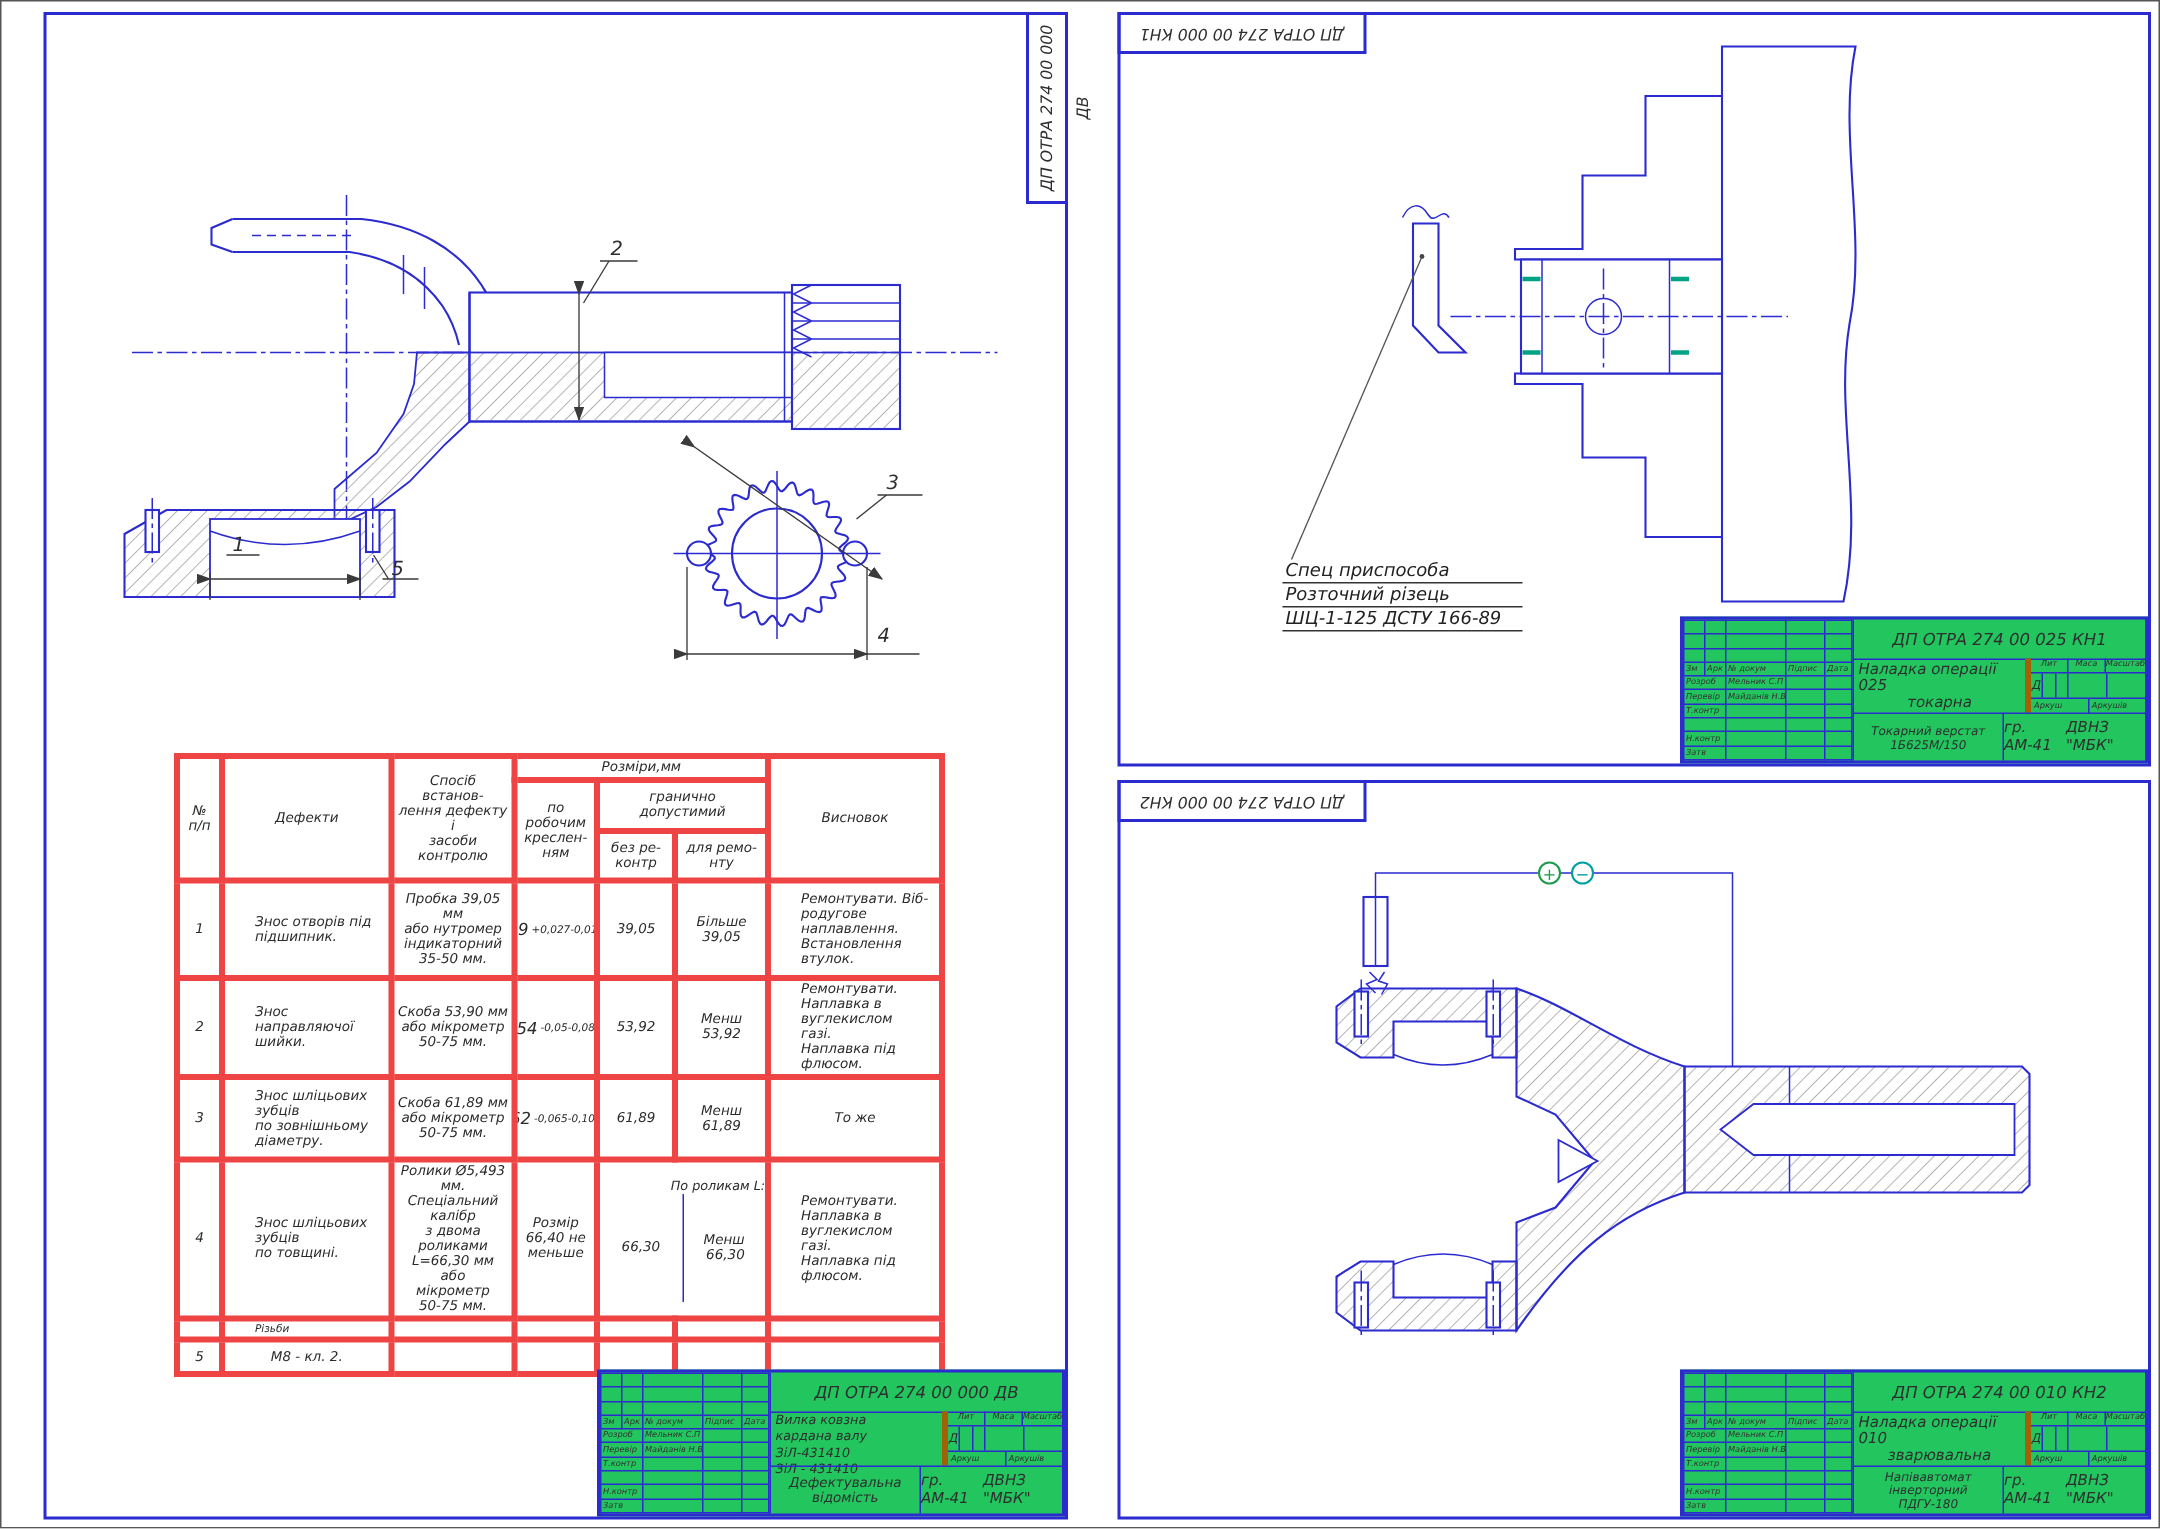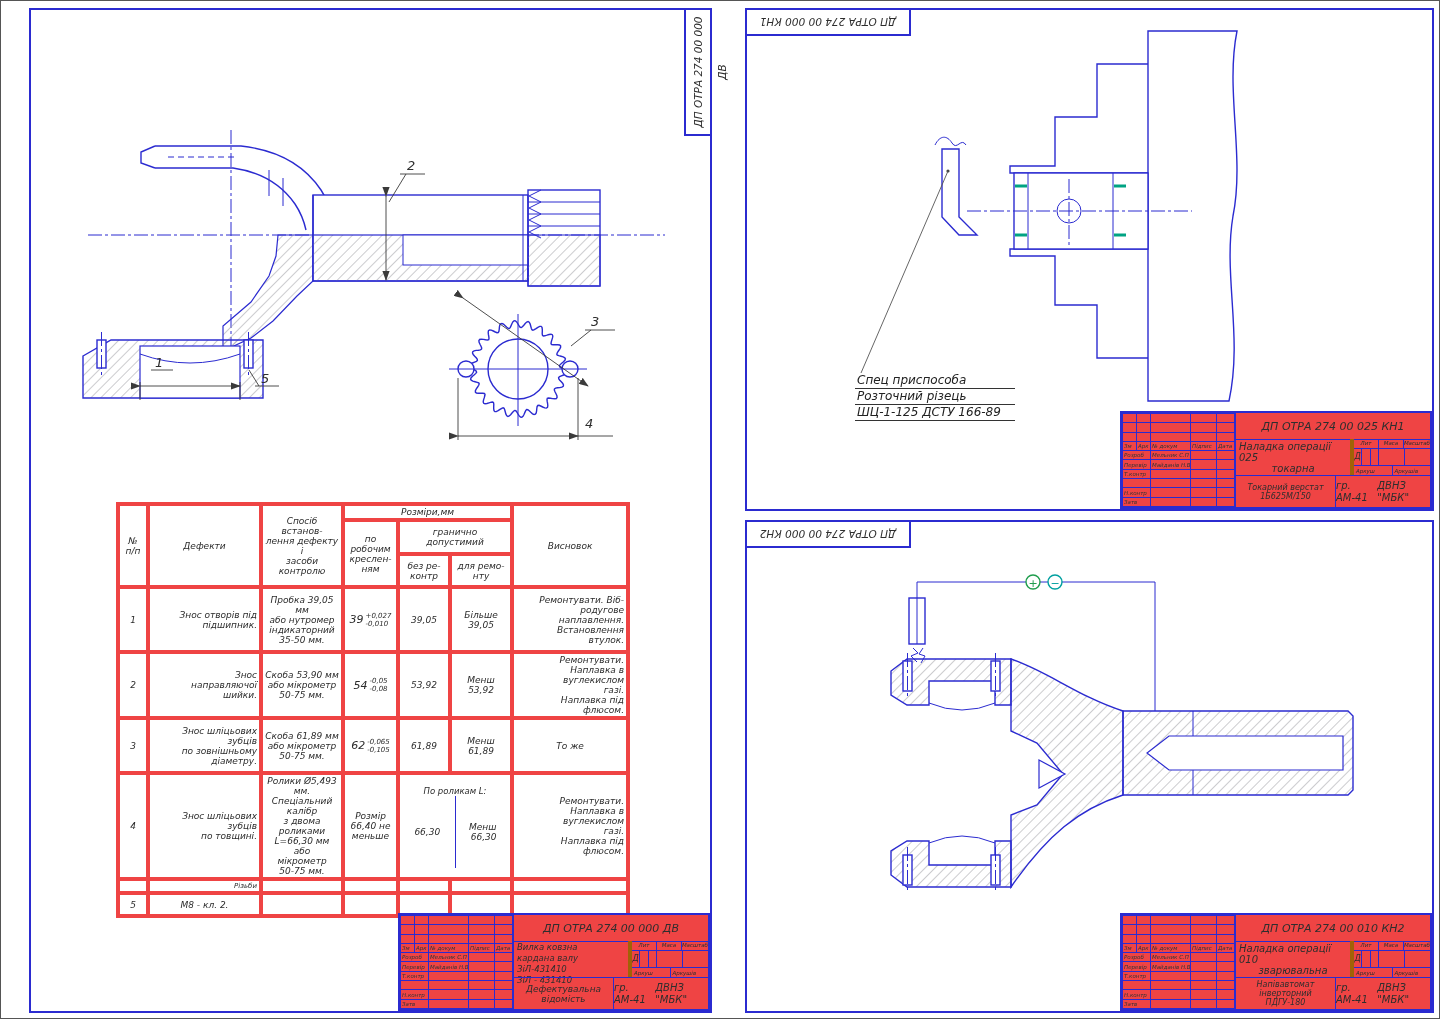--- a/index.html
+++ b/index.html
@@ -20,33 +20,33 @@
   .vbox span{position:absolute;width:124px;height:24px;left:-50px;top:50px;transform:rotate(-90deg);
              text-align:center;line-height:24px;font-size:10.5px;font-style:italic;}
   .fbox{position:absolute;top:-2px;left:-2px;width:166px;height:28px;border:2px solid #2b2bd0;box-sizing:border-box;}
   .fbox span{display:block;transform:rotate(180deg);line-height:24px;text-align:center;font-size:10.5px;font-style:italic;}
   
   .dtitle{position:absolute;left:85px;top:450px;width:510px;text-align:center;font-size:29px;font-style:italic;color:#1f1f1f;}
   table.defects{border-collapse:collapse;table-layout:fixed;position:absolute;left:85px;top:492px;width:512px;
                 font-size:9px;font-style:italic;color:#2b2b2b;}
   table.defects td,table.defects th{border:4px solid #ef4444;font-weight:normal;padding:1px 2px;vertical-align:middle;
                 text-align:center;overflow:hidden;}
-  table.defects .tl{text-align:right;padding-left:20px;}
+  table.defects .tl{text-align:left;padding-left:20px;}
   .tol{display:flex;align-items:center;justify-content:center;gap:2px;}
   .tol b{font-weight:normal;font-size:11px;}
-  .tol .st{display:flex;flex-direction:column;font-size:7px;line-height:8px;text-align:left;}
+  .tol .st{display:flex;flex-direction:row;font-size:7px;line-height:8px;text-align:left;}
   .roll{display:flex;flex-direction:column;height:84px;}
-  .roll .rh{font-size:8.5px;padding-top:2px;}
+  .roll .rh{font-size:8.5px;padding-top:2px;text-align:right;}
   .roll .rv{flex:1;display:flex;text-align:right;}
   .roll .rv div{flex:1;display:flex;align-items:center;justify-content:center;}
   .roll .rv .rdiv{border-right:1px solid #2b2bd0;}
   .thin{font-size:7px;height:13px;}
   
   .tblock{position:absolute;right:0;bottom:0;width:312px;height:98px;border:2px solid #2b2bd0;box-sizing:border-box;
-          background:#ef4444;display:flex;font-style:italic;}
+          background:#22c55e;display:flex;font-style:italic;}
   .tb-left{width:114px;border-right:1px solid #2b2bd0;box-sizing:border-box;}
   .tb-left table{border-collapse:collapse;width:100%;height:100%;table-layout:fixed;}
   .tb-left td{border:1px solid #2b2bd0;font-size:5.5px;font-style:italic;height:7px;padding:0 1px;
               overflow:hidden;white-space:nowrap;color:#333;}
   .tb-right{flex:1;position:relative;}
   .tb-doc{position:absolute;left:0;top:0;right:0;height:26px;border-bottom:1px solid #2b2bd0;
           display:flex;align-items:center;justify-content:center;font-size:11px;}
   .tb-name{position:absolute;left:0;top:26px;width:118px;height:36px;border-right:4px solid #a16207;
            box-sizing:border-box;font-size:8.5px;line-height:11px;padding:1px 3px;}
   .tb-lit{position:absolute;left:118px;top:26px;right:0;height:36px;font-size:5.5px;}

